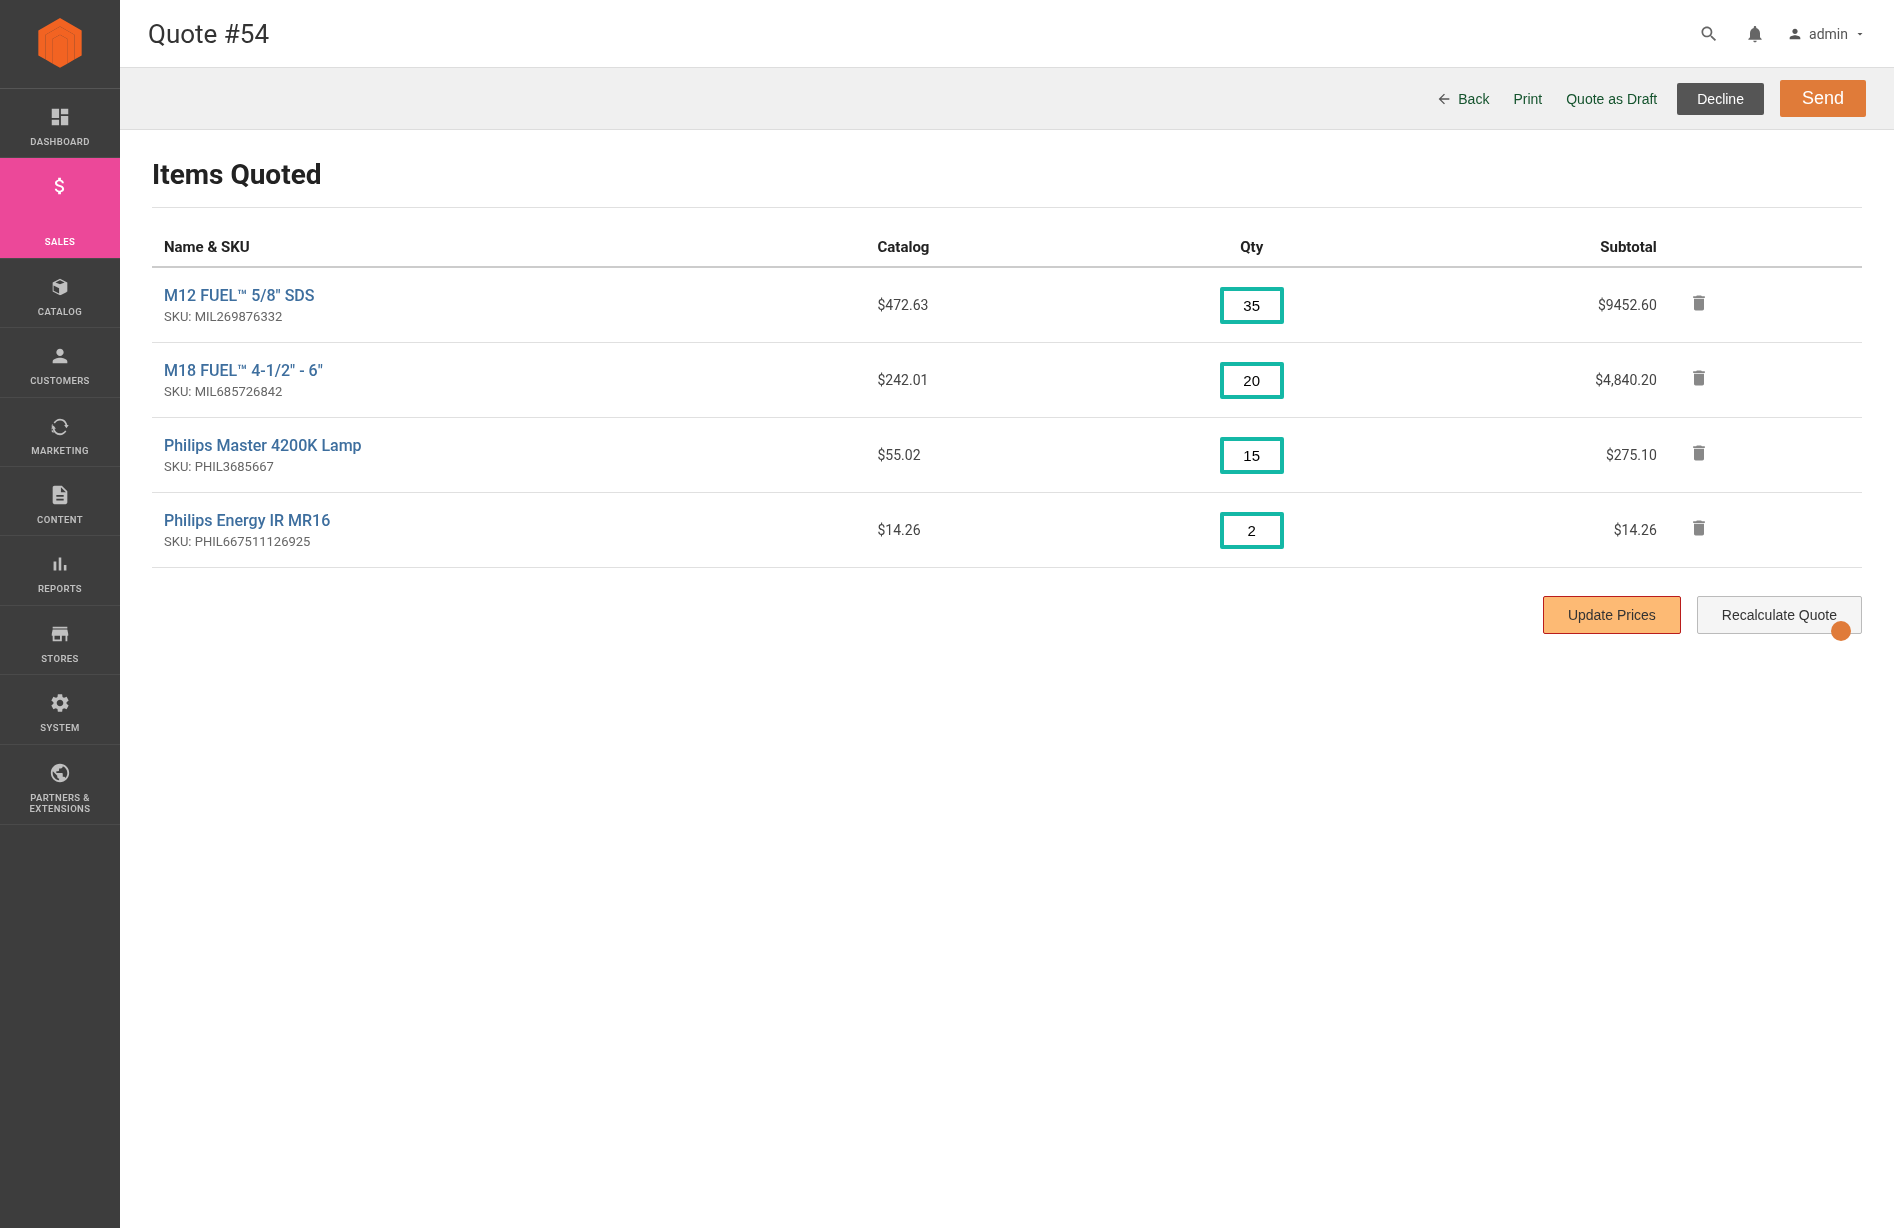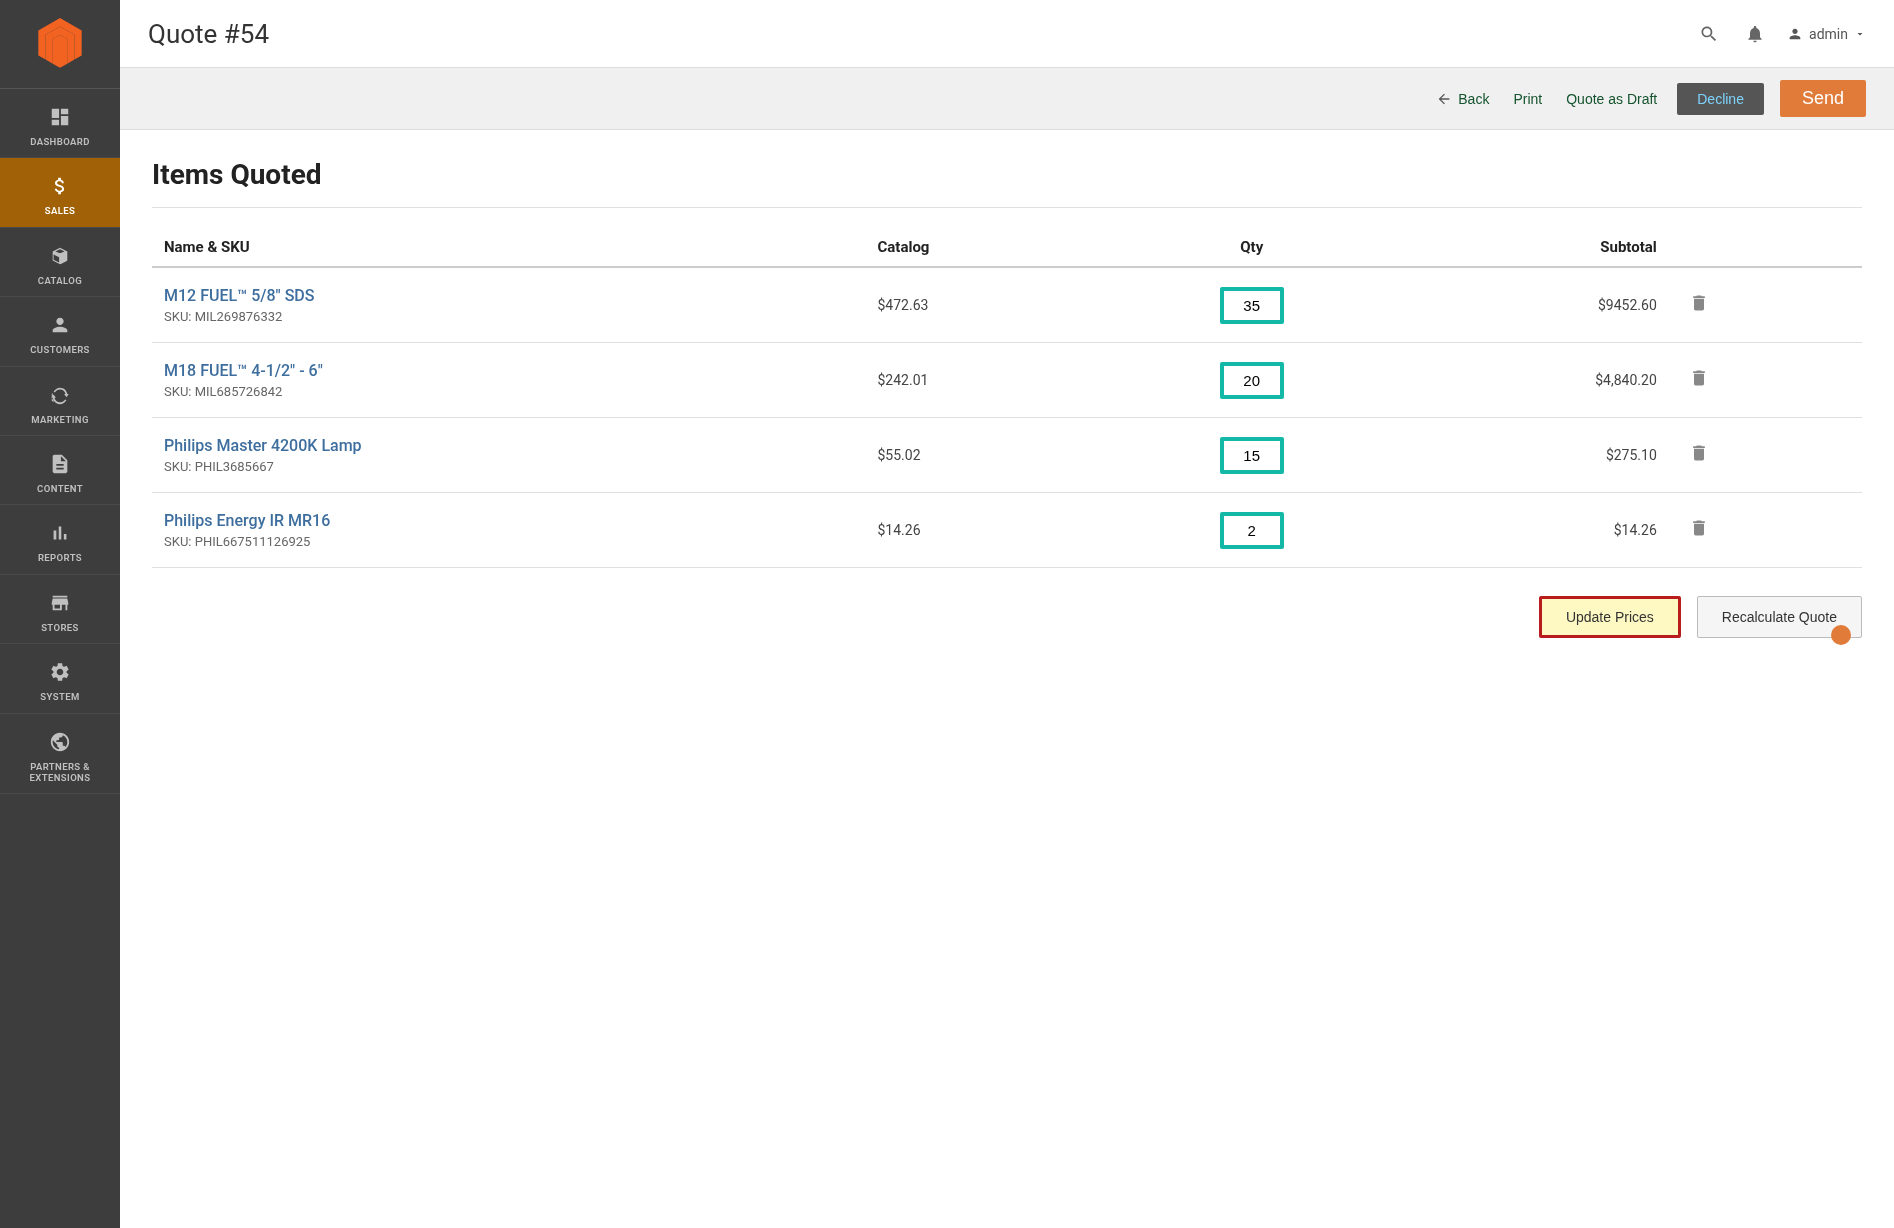--- a/index.html
+++ b/index.html
@@ -38,21 +38,21 @@
       padding: 14px 0 10px;
       cursor: pointer;
       color: #c0c0c0;
       font-size: 10px;
       font-weight: 600;
       letter-spacing: 0.5px;
       text-transform: uppercase;
       border-bottom: 1px solid #4a4a4a;
       transition: background 0.15s;
     }
-    .sidebar-item.active { background: #a16207; color: #fff; }
+    .sidebar-item.active { background: #ec4899; color: #fff; gap: 31px; }
     .sidebar-item .icon {
       font-size: 22px;
       margin-bottom: 5px;
       display: flex;
       align-items: center;
       justify-content: center;
       width: 28px;
       height: 28px;
     }
     .sidebar-item .icon svg {
@@ -134,21 +134,21 @@
       cursor: pointer;
       font-size: 14px;
       color: #14532d;
       display: flex;
       align-items: center;
       gap: 6px;
       padding: 6px 4px;
     }
     .btn-decline {
       background: #555;
-      color: #7dd3fc;
+      color: #ffffff;
       border: none;
       padding: 8px 20px;
       font-size: 14px;
       cursor: pointer;
       border-radius: 2px;
     }
     .btn-send {
       background: #e07b39;
       color: #fff;
       border: none;
@@ -235,22 +235,22 @@
 
     
     .bottom-actions {
       display: flex;
       justify-content: flex-end;
       gap: 16px;
       padding: 20px 0;
       margin-top: 8px;
     }
     .btn-update {
-      background: #fef9c3;
-      border: 3px solid #b91c1c;
+      background: #fdba74;
+      border: 1px solid #b91c1c;
       color: #333;
       padding: 10px 24px;
       font-size: 14px;
       cursor: pointer;
       border-radius: 2px;
     }
     .btn-recalculate {
       background: #f5f5f5;
       border: 1px solid #bbb;
       color: #333;

